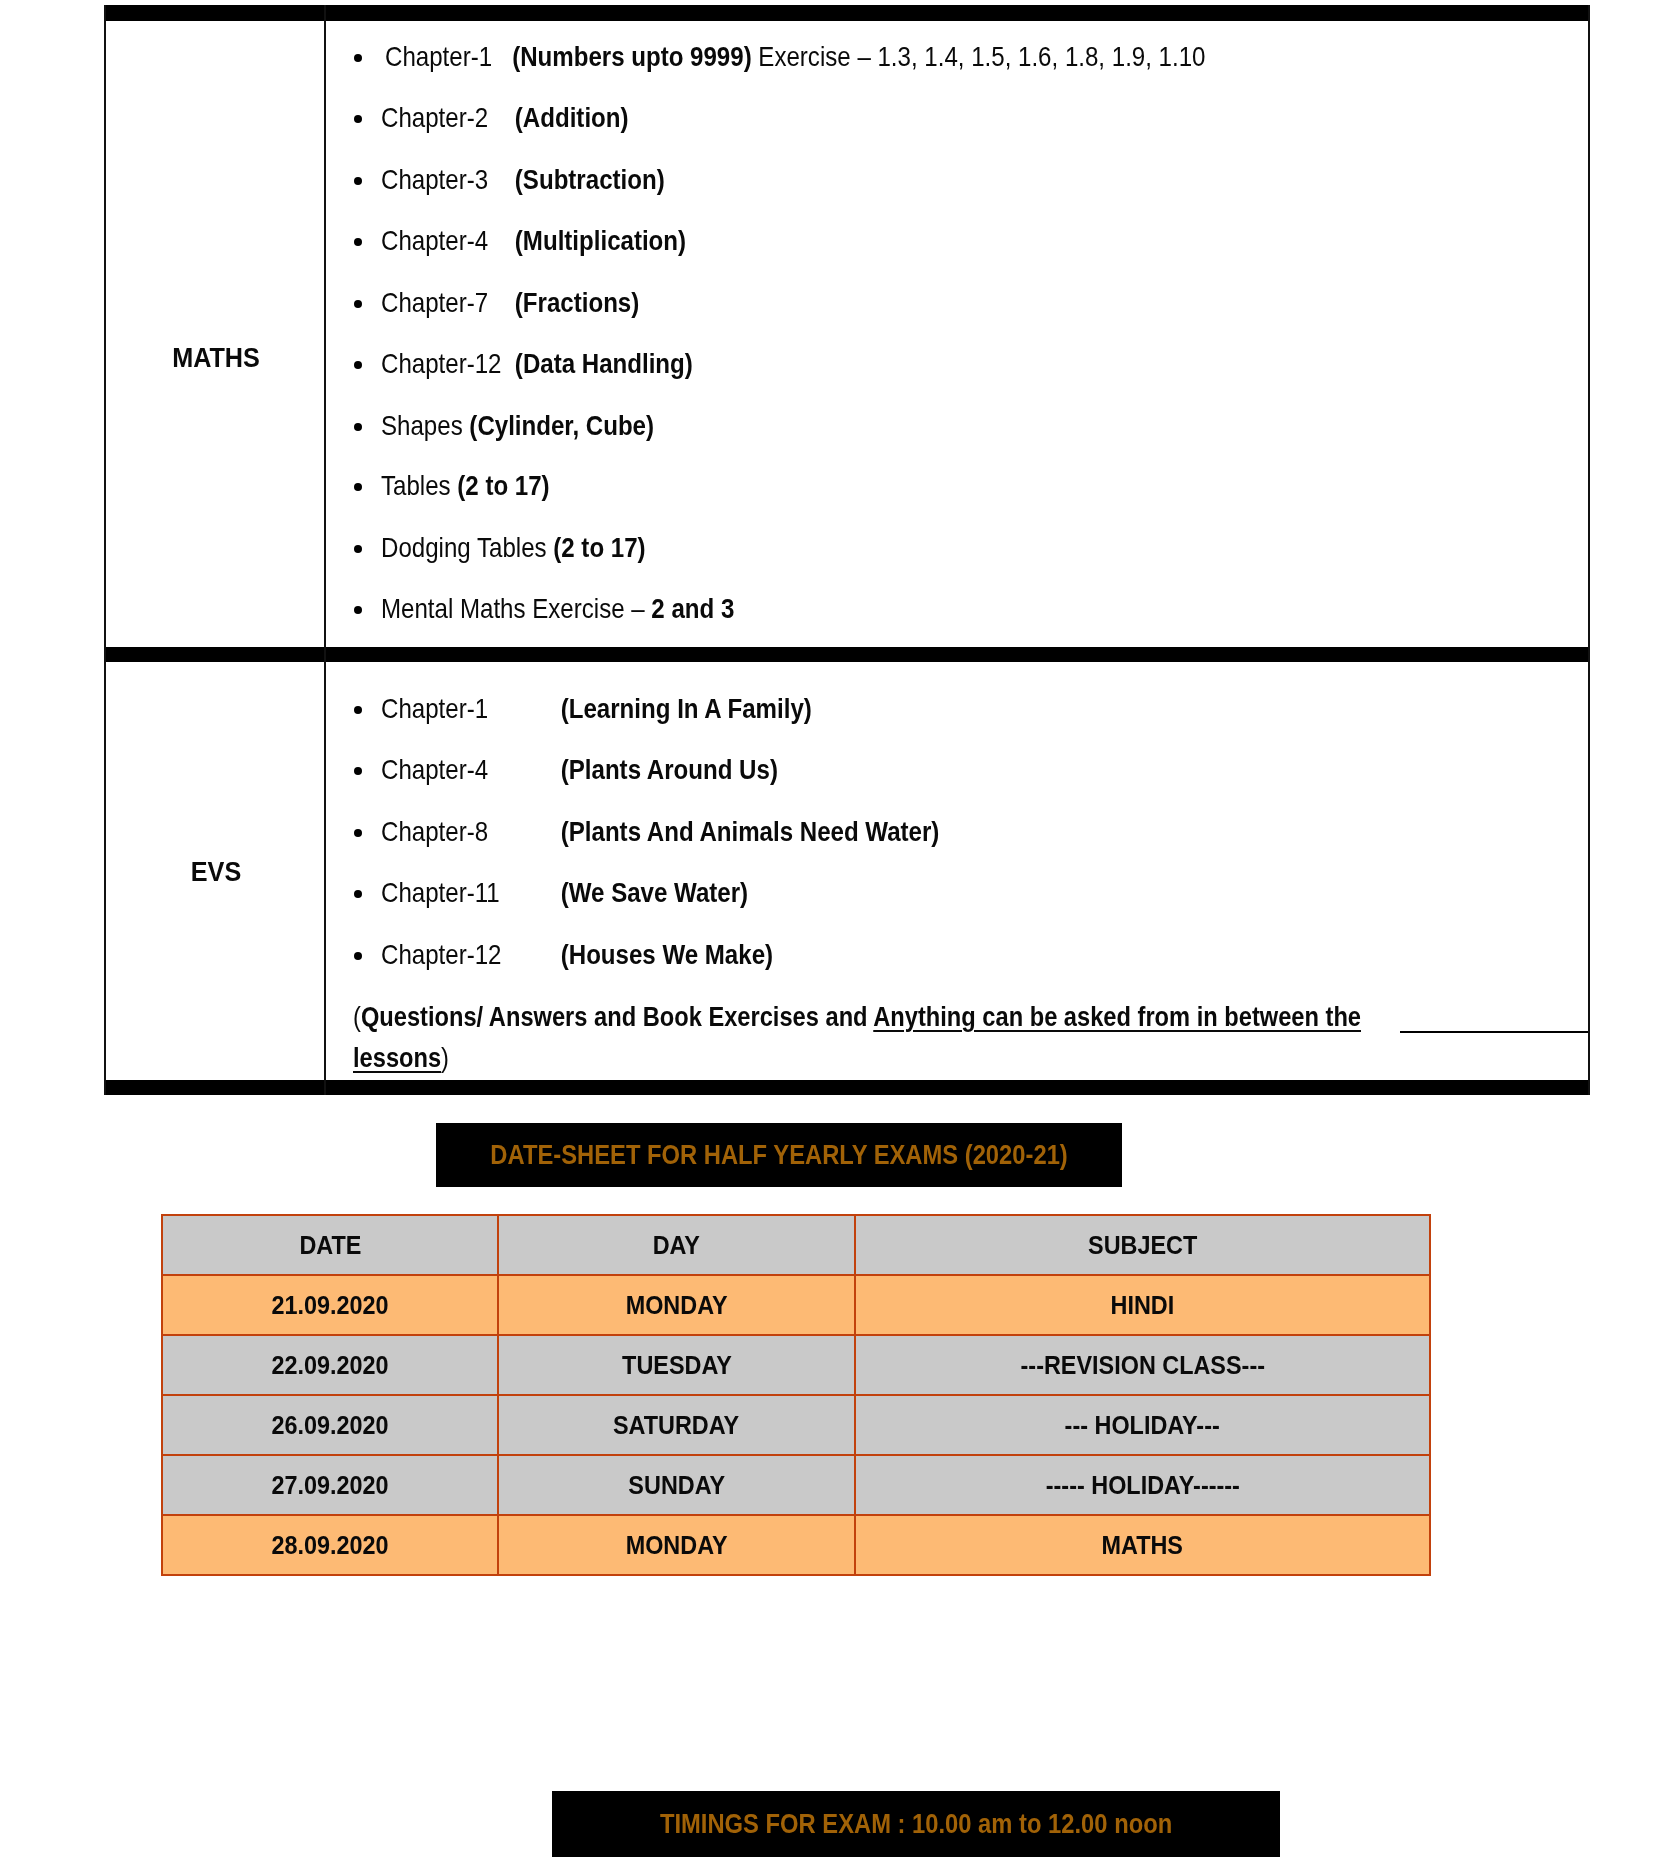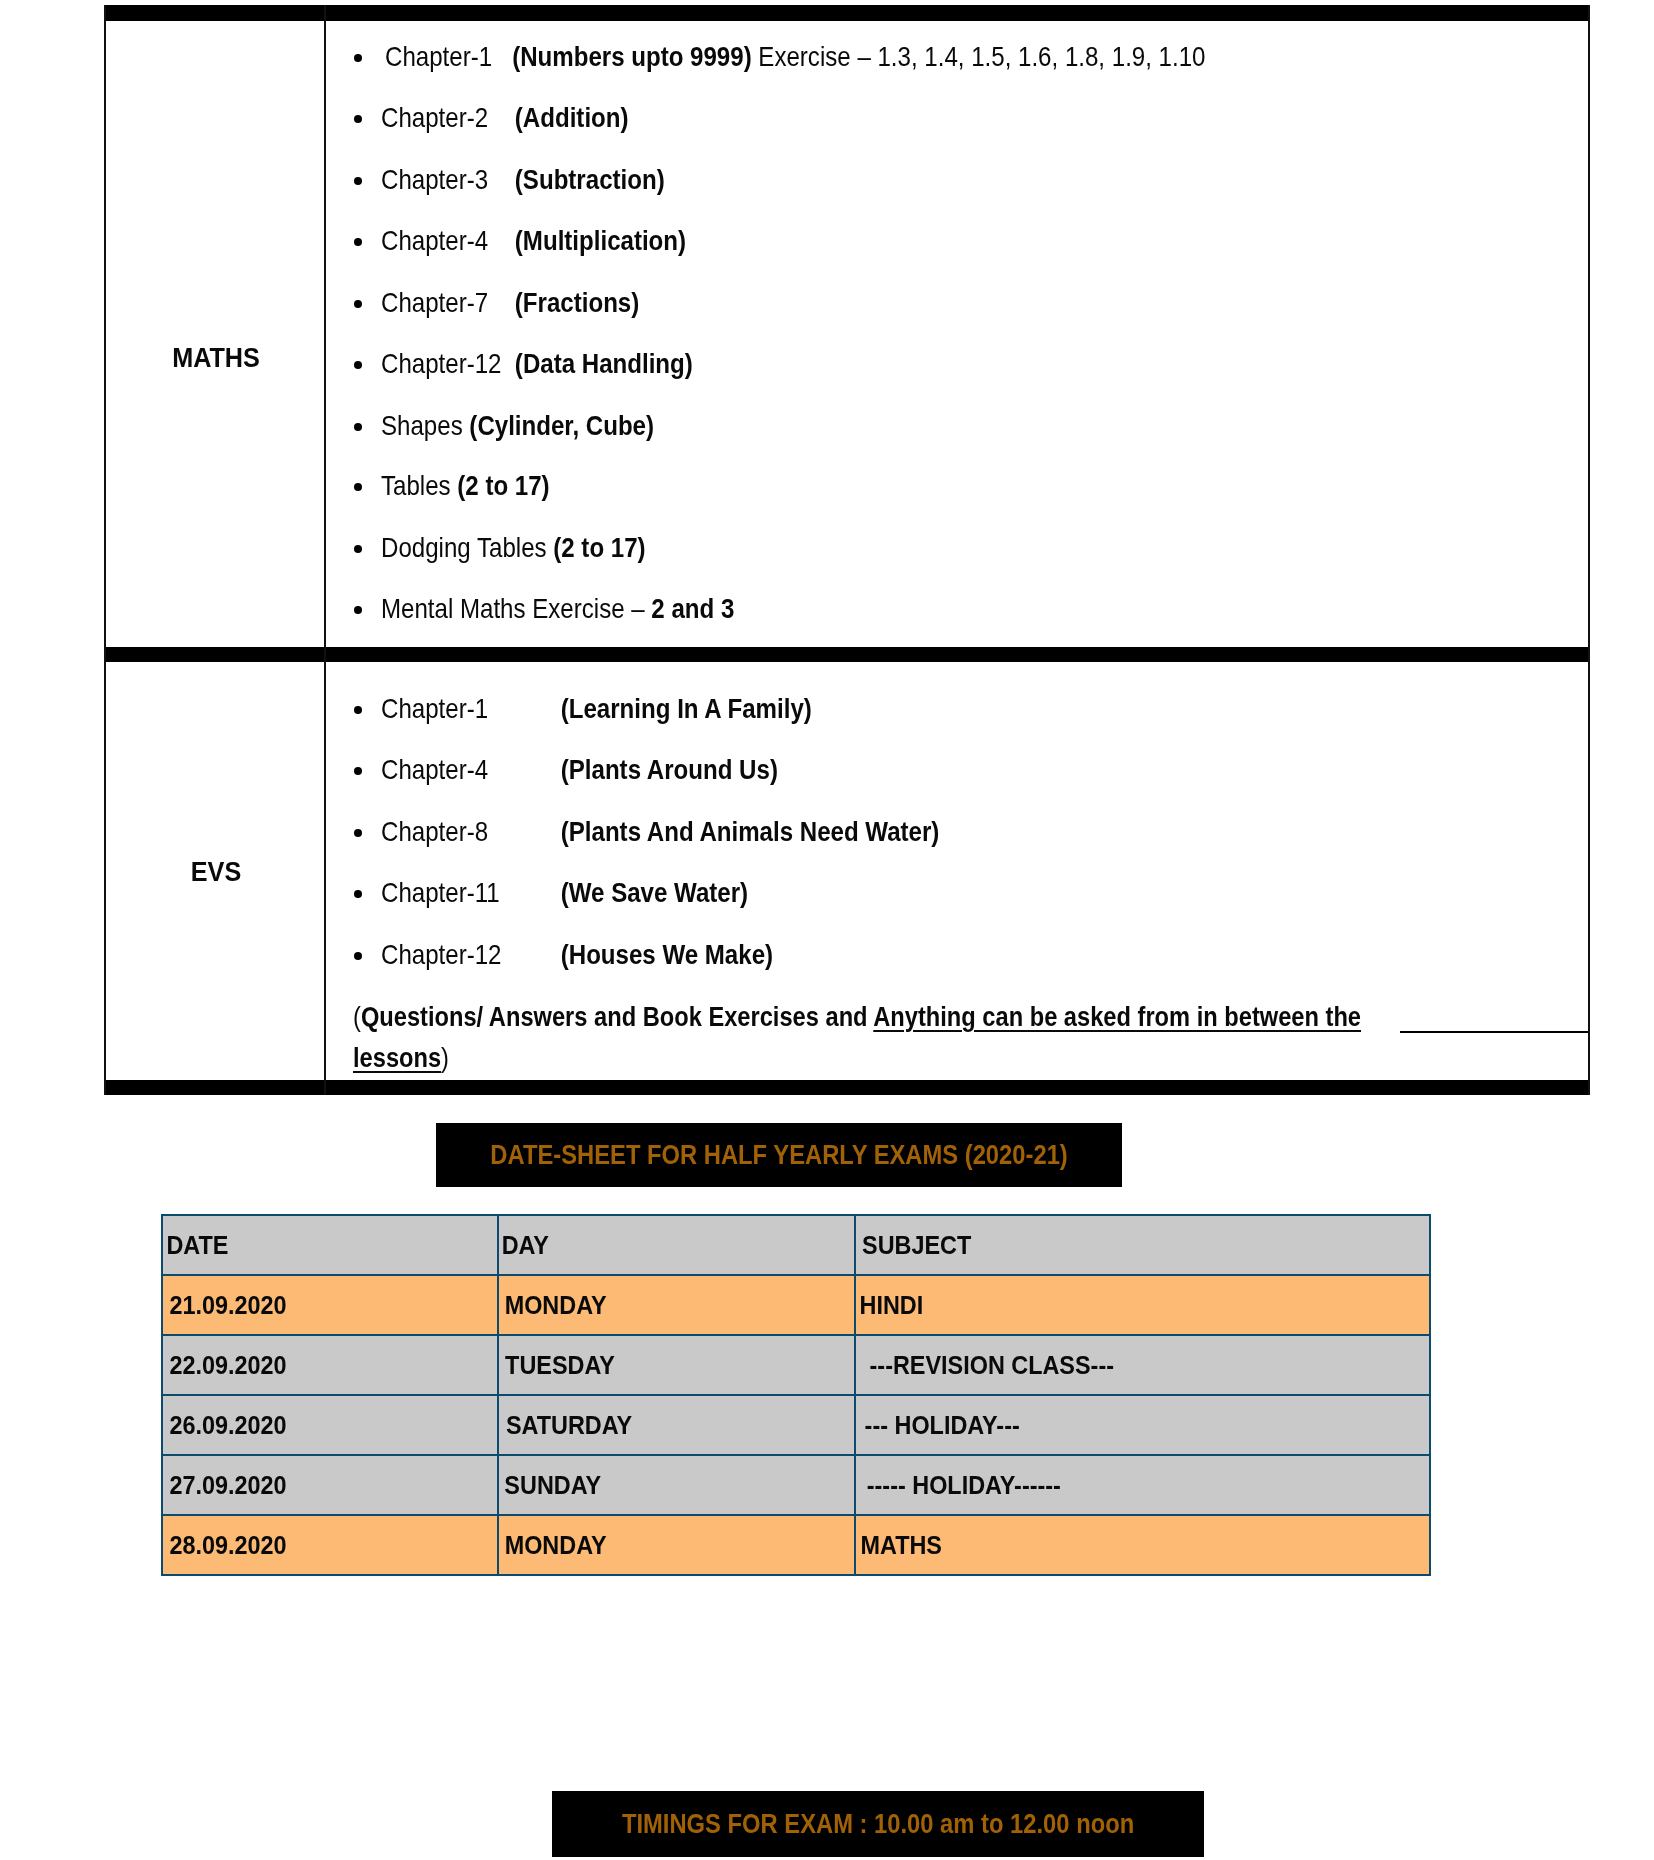--- a/index.html
+++ b/index.html
@@ -10,21 +10,21 @@
   .vline { position:absolute; background:#111; width:2px; }
   .line { position:absolute; white-space:nowrap; font-size:28px; line-height:34px;
           transform-origin:left center; transform:scaleX(0.86); }
   .bullet { position:absolute; width:8px; height:8px; border-radius:50%; background:#000; }
   .b { font-weight:bold; }
   .u { text-decoration:underline; text-underline-offset:4px; text-decoration-thickness:2px; }
   .subject-label { position:absolute; font-weight:bold; font-size:28px; transform:translate(-50%,-50%) scaleX(0.9); white-space:nowrap; }
   .blackbox { position:absolute; background:#000; color:#a16207; font-weight:bold; display:flex; align-items:center; justify-content:center; white-space:nowrap; }
   .blackbox span { display:inline-block; font-size:27px; transform:scaleX(0.88); }
   table.ds { position:absolute; left:161px; top:1214px; width:1268px; border-collapse:collapse; table-layout:fixed; }
-  table.ds td { border:2px solid #0c4a6e; height:58px; vertical-align:middle; font-weight:bold; font-size:26px; padding:0; }
+  table.ds td { border:2px solid #c2410c; height:58px; text-align:center; vertical-align:middle; font-weight:bold; font-size:26px; padding:0; }
   table.ds td span { display:inline-block; transform:scaleX(0.9); }
   table.ds tr.shade td { background:#c9c9c9; }
   table.ds tr.plain td { background:#fdba74; }
 </style>
 </head>
 <body>
 
 <div>
 
   <div class="bar" style="left:105px; top:5px; width:1485px; height:16px;"></div>
@@ -164,15 +164,15 @@
     <td><span>----- HOLIDAY------</span></td>
   </tr>
   <tr class="plain">
     <td><span>28.09.2020</span></td>
     <td><span>MONDAY</span></td>
     <td><span>MATHS</span></td>
   </tr>
 </tbody>
   </table>
 
-<div class="blackbox" style="left:552px; top:1791px; width:652px; height:66px;">
+<div class="blackbox" style="left:552px; top:1791px; width:728px; height:66px;">
   <span>TIMINGS FOR EXAM :  10.00 am to 12.00 noon</span>
 </div>
 
 </body></html>

